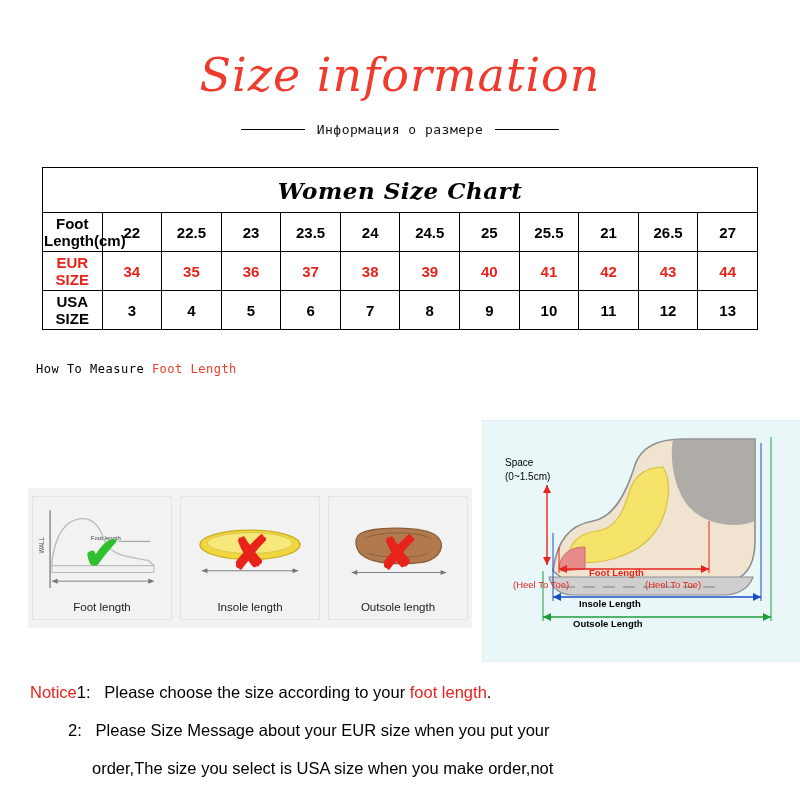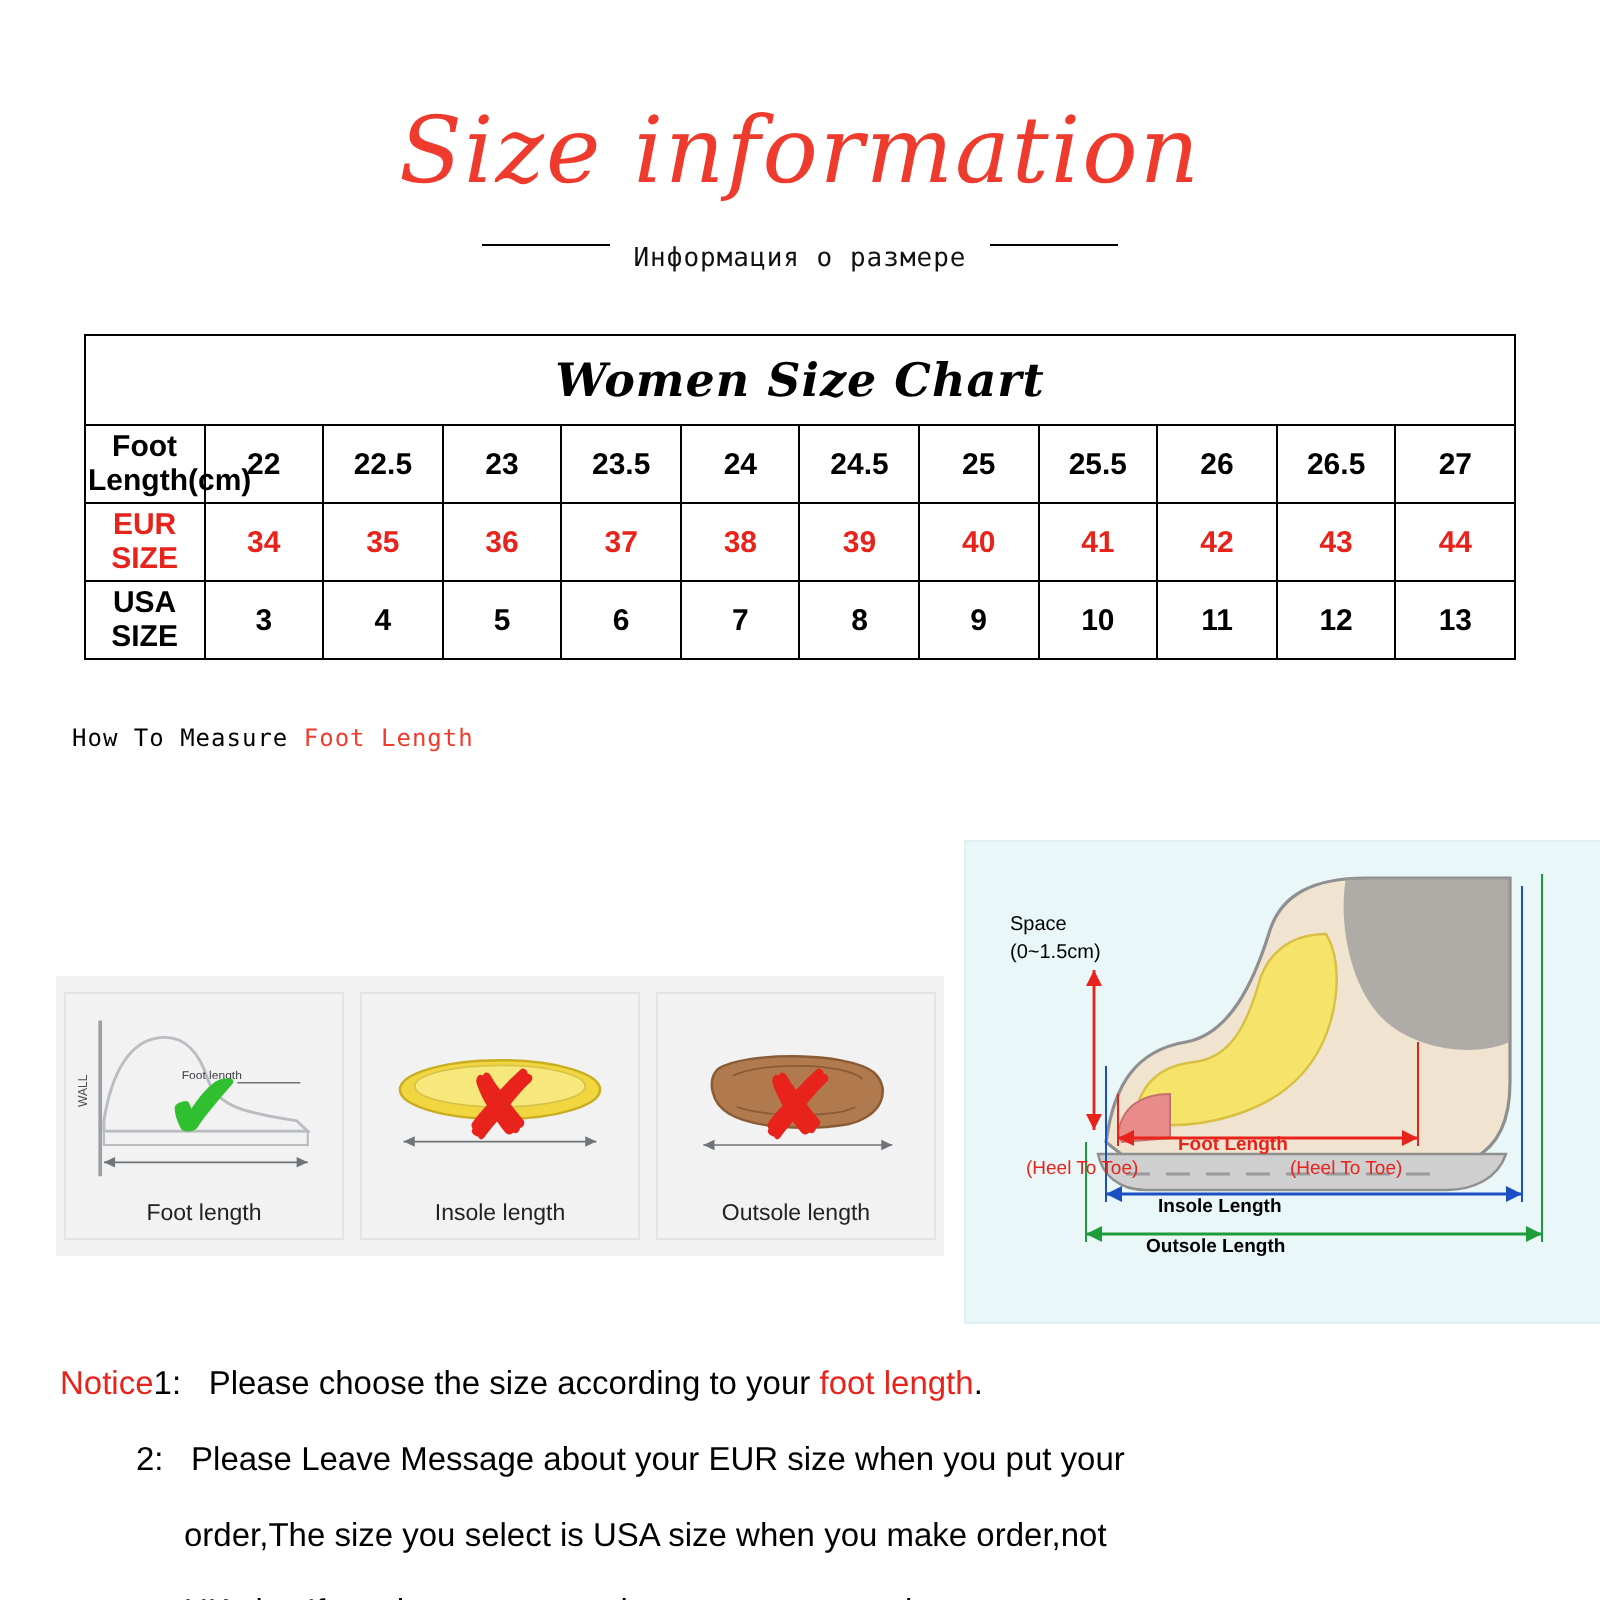--- a/index.html
+++ b/index.html
@@ -27,21 +27,21 @@
     font-family: "DejaVu Serif", serif;
     font-size: 46px;
     color: #ef3b2d;
     letter-spacing: 1px;
     margin-top: 48px;
     font-style: italic;
     font-weight: 400;
   }
   .subtitle-wrap {
     display: flex;
-    align-items: flex-start;
+    align-items: center;
     justify-content: center;
     margin-top: 20px;
   }
   .subtitle-line {
     height: 1px;
     background: #000;
     width: 64px;
   }
   .subtitle {
     font-family: "DejaVu Sans Mono", monospace;
@@ -202,21 +202,21 @@
       <tr>
         <td class="rowlabel">Foot Length(cm)</td>
         <td>22</td>
         <td>22.5</td>
         <td>23</td>
         <td>23.5</td>
         <td>24</td>
         <td>24.5</td>
         <td>25</td>
         <td>25.5</td>
-        <td>26</td>
+        <td>21</td>
         <td>26.5</td>
         <td>27</td>
       </tr>
       <tr>
         <td class="rowlabel eur-label">EUR SIZE</td>
         <td class="eur-val">34</td>
         <td class="eur-val">35</td>
         <td class="eur-val">36</td>
         <td class="eur-val">37</td>
         <td class="eur-val">38</td>
@@ -345,21 +345,21 @@
     <div class="lbl" style="left:90px; top:197px; font-weight:bold;">Outsole Length</div>
   </div>
 
   <div class="notice">
     <div>
       <span class="word-notice">Notice</span><span>1:</span>
       &nbsp;&nbsp;<span>Please choose the size according to your </span><span class="hl">foot length</span><span>.</span>
     </div>
     <div class="indent">
       <span>2:</span>
-      &nbsp;&nbsp;<span>Please Leave Message about your EUR size when you put your</span>
+      &nbsp;&nbsp;<span>Please Size Message about your EUR size when you put your</span>
     </div>
     <div class="indent2">
       <span>order,The size you select is USA size when you make order,not</span>
     </div>
     <div class="indent2">
       <span>UK size,If you have any question  contact us any time.</span>
     </div>
   </div>
 
 </div>

